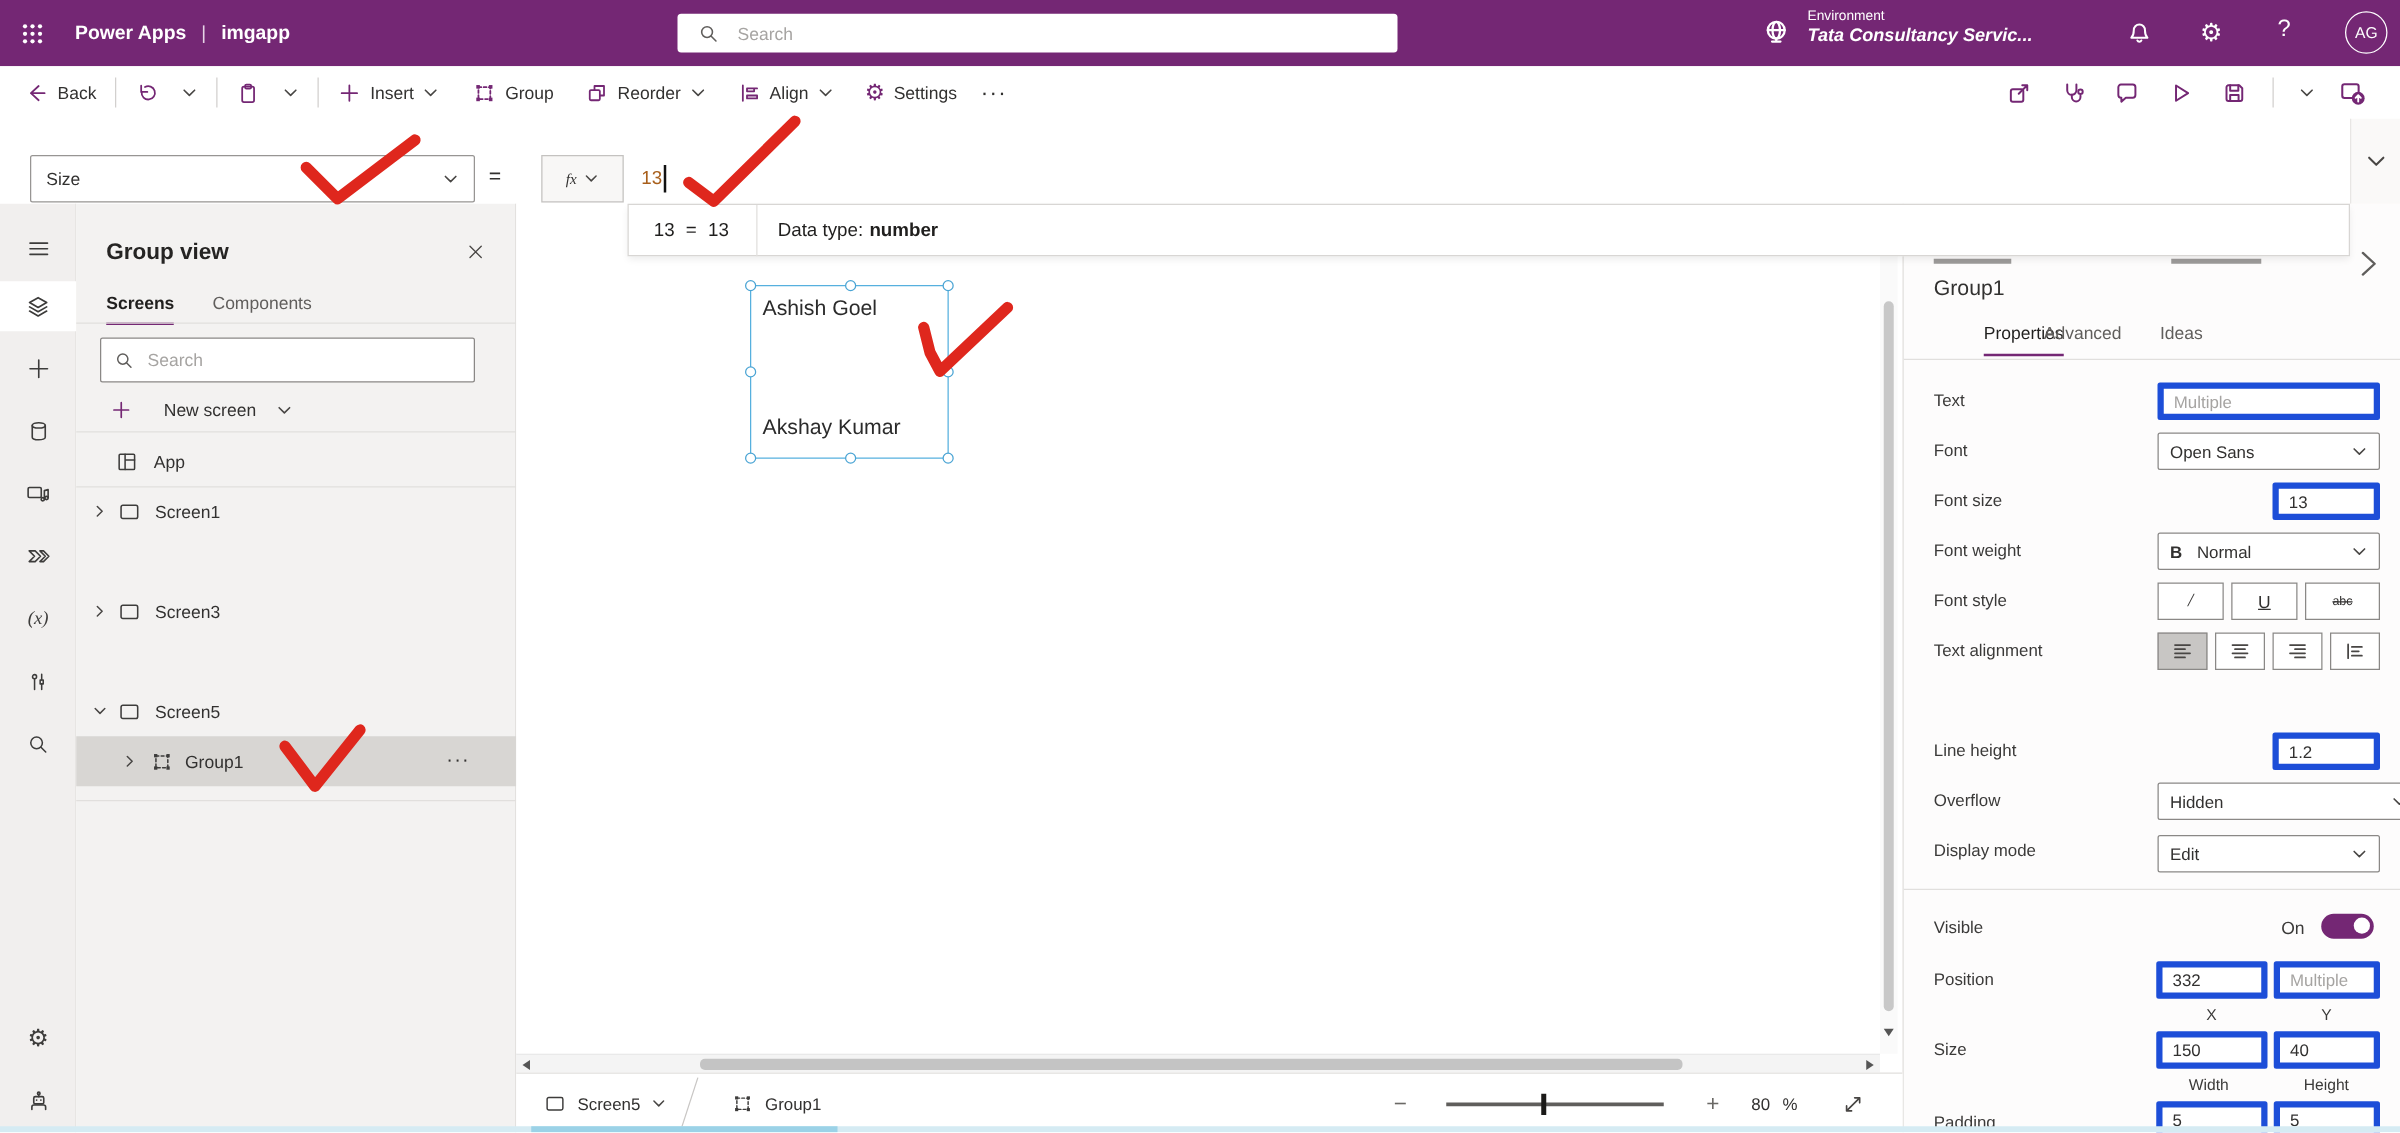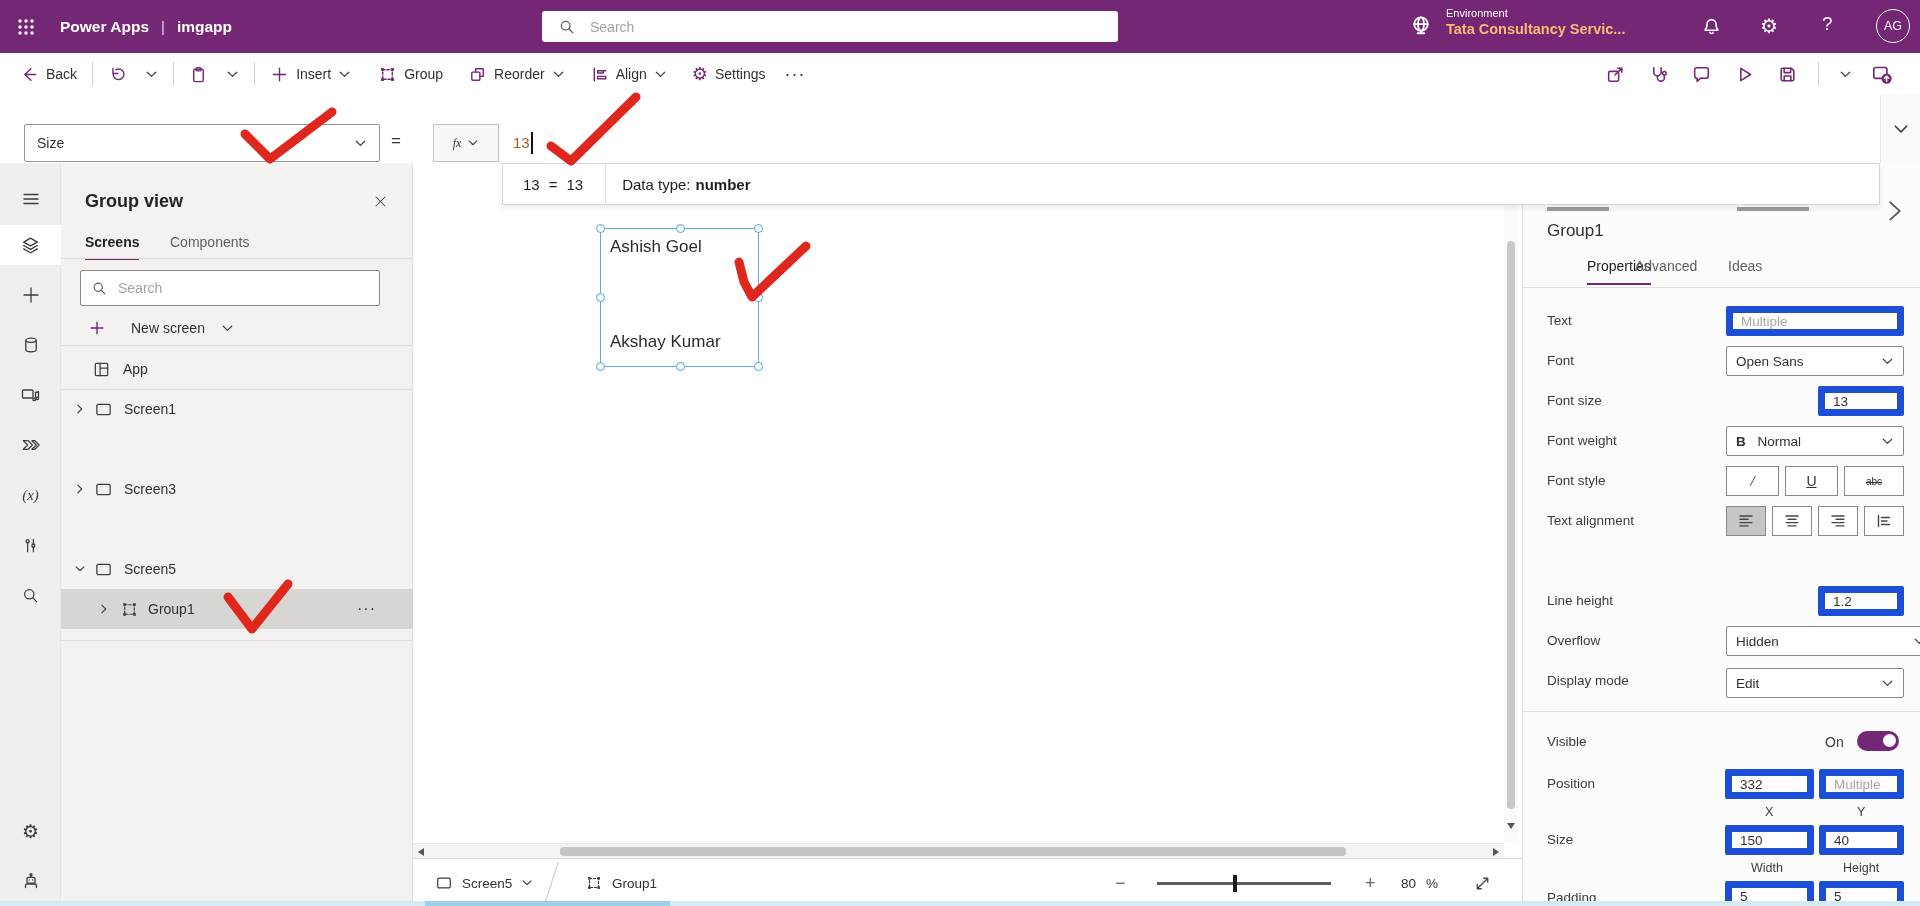--- a/index.html
+++ b/index.html
@@ -14,21 +14,21 @@
   .rl{stroke:#3d3c3b;fill:none;stroke-width:1.3;stroke-linecap:round;stroke-linejoin:round;}
   
   .topbar{left:0;top:0;width:1920px;height:53px;background:#742774;display:flex;align-items:center;}
   .brandtxt{color:#fff;font-weight:bold;font-size:15.5px;}
   .apptxt{color:#fff;font-weight:bold;font-size:15.5px;}
   .pipe{color:#e6d3e6;font-size:15px;margin:0 12px;}
   .tb-search{position:absolute;left:542px;top:11px;width:576px;height:31px;background:#fff;border-radius:3px;
              display:flex;align-items:center;padding-left:16px;}
   .tb-search input{border:none;outline:none;font-size:14px;color:#605e5c;margin-left:12px;width:460px;background:transparent;}
   .envlabel{color:#fff;font-size:11px;line-height:13px;}
-  .envname{color:#fdba74;font-size:14.5px;font-weight:bold;line-height:18px;}
+  .envname{color:#ffffff;font-size:14.5px;font-weight:bold;line-height:18px;font-style:italic;}
   .avatar{width:34px;height:34px;border:1.6px solid #fff;border-radius:50%;color:#fff;font-size:12.5px;
           display:flex;align-items:center;justify-content:center;}
   
   .toolbar{left:0;top:53px;width:1920px;height:42px;background:#fff;display:flex;align-items:center;}
   .titem{display:flex;align-items:center;gap:7px;font-size:14px;color:#323130;margin:0 9px;white-space:nowrap;}
   .tsep{width:1px;height:24px;background:#d2d0ce;margin:0 6px;}
   .ricons{position:absolute;right:0;top:53px;height:42px;display:flex;align-items:center;gap:14px;padding-right:26px;}
   
   .frow{left:0;top:95px;width:1920px;height:68px;background:#fff;}
   .propdd{left:24px;top:29px;width:356px;height:38px;border:1px solid #979593;background:#fff;border-radius:2px;
@@ -69,21 +69,21 @@
   .hscroll{left:413px;top:843px;width:1091px;height:15px;background:#f4f4f4;border-top:1px solid #e9e9e9;}
   .hthumb{position:absolute;left:147px;top:3px;width:786px;height:9px;background:#c4c4c4;border-radius:4px;}
   .tri{width:0;height:0;position:absolute;}
   
   .rpanel{left:1522px;top:163px;width:398px;height:743px;background:#fdfcfc;border-left:1px solid #e1dfdd;}
   .rtitle{font-size:17px;color:#323130;}
   .rtab{font-size:14px;color:#605e5c;}
   .rtab.on{color:#201f1e;font-weight:normal;margin-left:40px;}
   .prow{position:absolute;left:0;width:398px;}
   .plbl{position:absolute;left:24px;font-size:13.5px;color:#3b3a39;}
-  .inp{border:7px solid #1d4ed8;background:#fff;border-radius:2px;font-family:"Liberation Sans",sans-serif;
+  .inp{border:5px solid #1d4ed8;background:#fff;border-radius:2px;font-family:"Liberation Sans",sans-serif;
        font-size:13.5px;color:#323130;padding:0 8px;outline:none;height:30px;}
   input::placeholder{color:#a6a4a2;}
   .dd{border:1px solid #8a8886;background:#fff;border-radius:2px;height:30px;display:flex;align-items:center;
       justify-content:space-between;padding:0 9px;font-size:13.5px;color:#323130;}
   .sbtn{border:1px solid #8a8886;background:#fff;height:30px;display:flex;align-items:center;justify-content:center;}
   .togoff{width:42px;height:20px;border:1px solid #8a8886;border-radius:10px;position:relative;background:#fff;}
   .togoff .knob{position:absolute;left:3px;top:2.5px;width:13px;height:13px;border-radius:50%;background:#605e5c;}
   .togon{width:42px;height:20px;border-radius:10px;position:relative;background:#742774;}
   .togon .knob{position:absolute;right:3px;top:3px;width:13px;height:13px;border-radius:50%;background:#fff;}
   .axlbl{position:absolute;font-size:12.5px;color:#3b3a39;}

